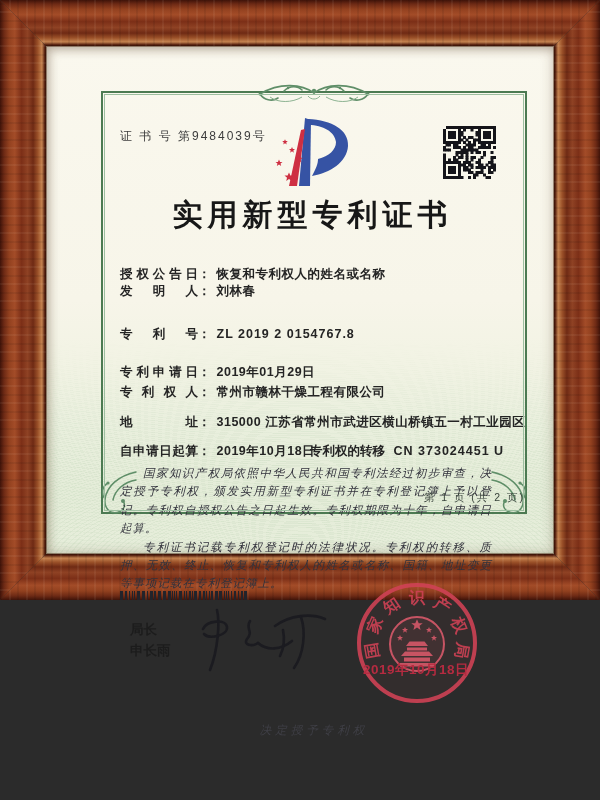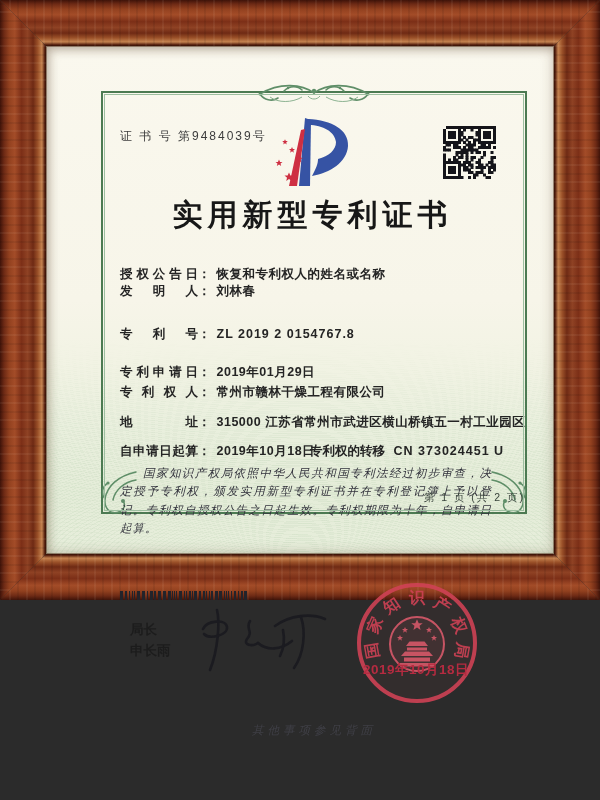--- a/index.html
+++ b/index.html
@@ -201,20 +201,21 @@
         <div class="frow" style="top:19px"><span class="flabel">发明人</span><span class="fcolon">：</span><span class="fvalue">刘林春</span></div>
         <div class="frow" style="top:62px"><span class="flabel">专利号</span><span class="fcolon">：</span><span class="fvalue num">ZL 2019 2 0154767.8</span></div>
         <div class="frow" style="top:100px"><span class="flabel">专利申请日</span><span class="fcolon">：</span><span class="fvalue">2019年01月29日</span></div>
         <div class="frow" style="top:120px"><span class="flabel">专利权人</span><span class="fcolon">：</span><span class="fvalue">常州市赣林干燥工程有限公司</span></div>
         <div class="frow" style="top:150px"><span class="flabel">地址</span><span class="fcolon">：</span><span class="fvalue">315000 江苏省常州市武进区横山桥镇五一村工业园区</span></div>
         <div class="frow" style="top:179px"><span class="grant-left"><span class="flabel">自申请日起算</span><span class="fcolon">：</span><span class="fvalue">2019年10月18日</span></span><span class="flabel" style="width:65px">专利权的转移</span><span class="fcolon">：</span><span class="fvalue num">CN 373024451 U</span></div>
       </div>
 
       <div class="body-text">
         <p>国家知识产权局依照中华人民共和国专利法经过初步审查，决定授予专利权，颁发实用新型专利证书并在专利登记簿上予以登记。专利权自授权公告之日起生效。专利权期限为十年，自申请日起算。</p>
+        <p>专利证书记载专利权登记时的法律状况。专利权的转移、质押、无效、终止、恢复和专利权人的姓名或名称、国籍、地址变更等事项记载在专利登记簿上。</p>
       </div>
 
       <div class="barcode"><span style="width: 3px; margin-right: 2px;"></span><span style="width: 2px; margin-right: 2px;"></span><span style="width: 1px; margin-right: 2px;"></span><span style="width: 1px; margin-right: 1px;"></span><span style="width: 1px; margin-right: 2px;"></span><span style="width: 3px; margin-right: 2px;"></span><span style="width: 3px; margin-right: 2px;"></span><span style="width: 1px; margin-right: 2px;"></span><span style="width: 3px; margin-right: 1px;"></span><span style="width: 2px; margin-right: 2px;"></span><span style="width: 3px; margin-right: 2px;"></span><span style="width: 3px; margin-right: 2px;"></span><span style="width: 3px; margin-right: 1px;"></span><span style="width: 1px; margin-right: 1px;"></span><span style="width: 1px; margin-right: 1px;"></span><span style="width: 1px; margin-right: 2px;"></span><span style="width: 3px; margin-right: 2px;"></span><span style="width: 1px; margin-right: 1px;"></span><span style="width: 1px; margin-right: 2px;"></span><span style="width: 2px; margin-right: 1px;"></span><span style="width: 1px; margin-right: 1px;"></span><span style="width: 3px; margin-right: 2px;"></span><span style="width: 2px; margin-right: 2px;"></span><span style="width: 2px; margin-right: 1px;"></span><span style="width: 1px; margin-right: 2px;"></span><span style="width: 1px; margin-right: 1px;"></span><span style="width: 2px; margin-right: 2px;"></span><span style="width: 3px; margin-right: 1px;"></span><span style="width: 3px; margin-right: 2px;"></span><span style="width: 1px; margin-right: 1px;"></span><span style="width: 1px; margin-right: 1px;"></span><span style="width: 1px; margin-right: 2px;"></span><span style="width: 1px; margin-right: 2px;"></span><span style="width: 2px; margin-right: 2px;"></span><span style="width: 1px; margin-right: 2px;"></span><span style="width: 2px; margin-right: 1px;"></span><span style="width: 3px; margin-right: 1px;"></span></div>
 
       <div class="officer">
         <div>局长</div>
         <div>申长雨</div>
       </div>
 
       <svg class="signature" width="150" height="72" viewBox="0 0 150 72">
@@ -259,15 +260,15 @@
               <rect x="46" y="83" width="34" height="3.5"></rect>
             </g>
           </g>
         </g>
       </svg>
       <div class="seal-date">2019年10月18日</div>
 
       <div class="page-no">第 1 页 (共 2 页)</div>
     </div>
 
-    <div class="back-note">其他事项参见背面</div>
+    <div class="back-note">决定授予专利权</div>
   </div>
 </div>
 
 </body></html>

